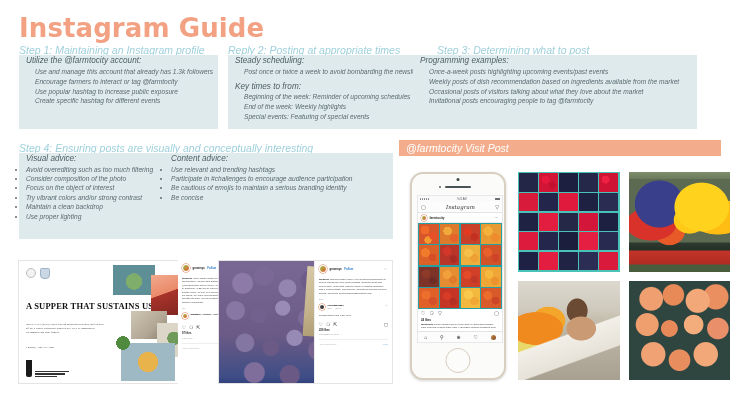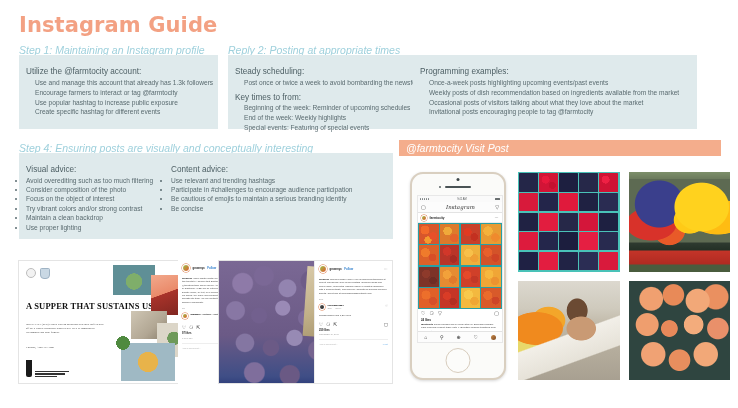--- a/index.html
+++ b/index.html
@@ -11,21 +11,21 @@
   }
   #page {
     position: relative;
     width: 738px; height: 408px;
     background: #ffffff;
   }
 
   
   .main-title {
     position: absolute; left: 19px; top: 13px;
-    font-size: 21px; font-weight: bold;
+    font-size: 26px; font-weight: bold;
     color: #f3a183;
     letter-spacing: 0.1px;
     font-family: "DejaVu Sans", sans-serif;
   }
 
   
   .step-head {
     position: absolute;
     font-size: 10.5px;
     font-style: italic;
@@ -33,24 +33,25 @@
     font-family: "Liberation Sans", sans-serif;
     white-space: nowrap;
   }
 
   
   .box {
     position: absolute;
     background: #dfeaec;
   }
   .box-inner {
-    padding: 12px 7px 5px 7px;
+    padding: 1px 7px 5px 7px;
     font-size: 6.6px;
     color: #5a6b70;
     line-height: 1.42;
+    font-style: italic;
   }
   .blk { margin-bottom: 3px; }
   .blk:last-child { margin-bottom: 0; }
   .blk-title {
     font-size: 8.2px;
     color: #4d5f64;
     margin-bottom: 0.5px;
     line-height: 1.25;
   }
   .blk ul { list-style: none; padding-left: 9px; }
@@ -338,20 +339,21 @@
         <div class="blk-title">Key times to from:</div>
         <ul>
           <li>Beginning of the week: Reminder of upcoming schedules</li>
           <li>End of the week: Weekly highlights</li>
           <li>Special events: Featuring of special events</li>
         </ul>
       </div>
     </div>
   </div>
 
+  <div class="step-head" style="left:437px; top:44px;">Step 3: Determining what to post</div>
   <div class="box" style="left:413px; top:55px; width:284px; height:74px;">
     <div class="box-inner">
       <div class="blk">
         <div class="blk-title">Programming examples:</div>
         <ul>
           <li>Once-a-week posts highlighting upcoming events/past events</li>
           <li>Weekly posts of dish recommendation based on ingredients available from the market</li>
           <li>Occasional posts of visitors talking about what they love about the market</li>
           <li>Invitational posts encouraging people to tag @farmtocity</li>
         </ul>

